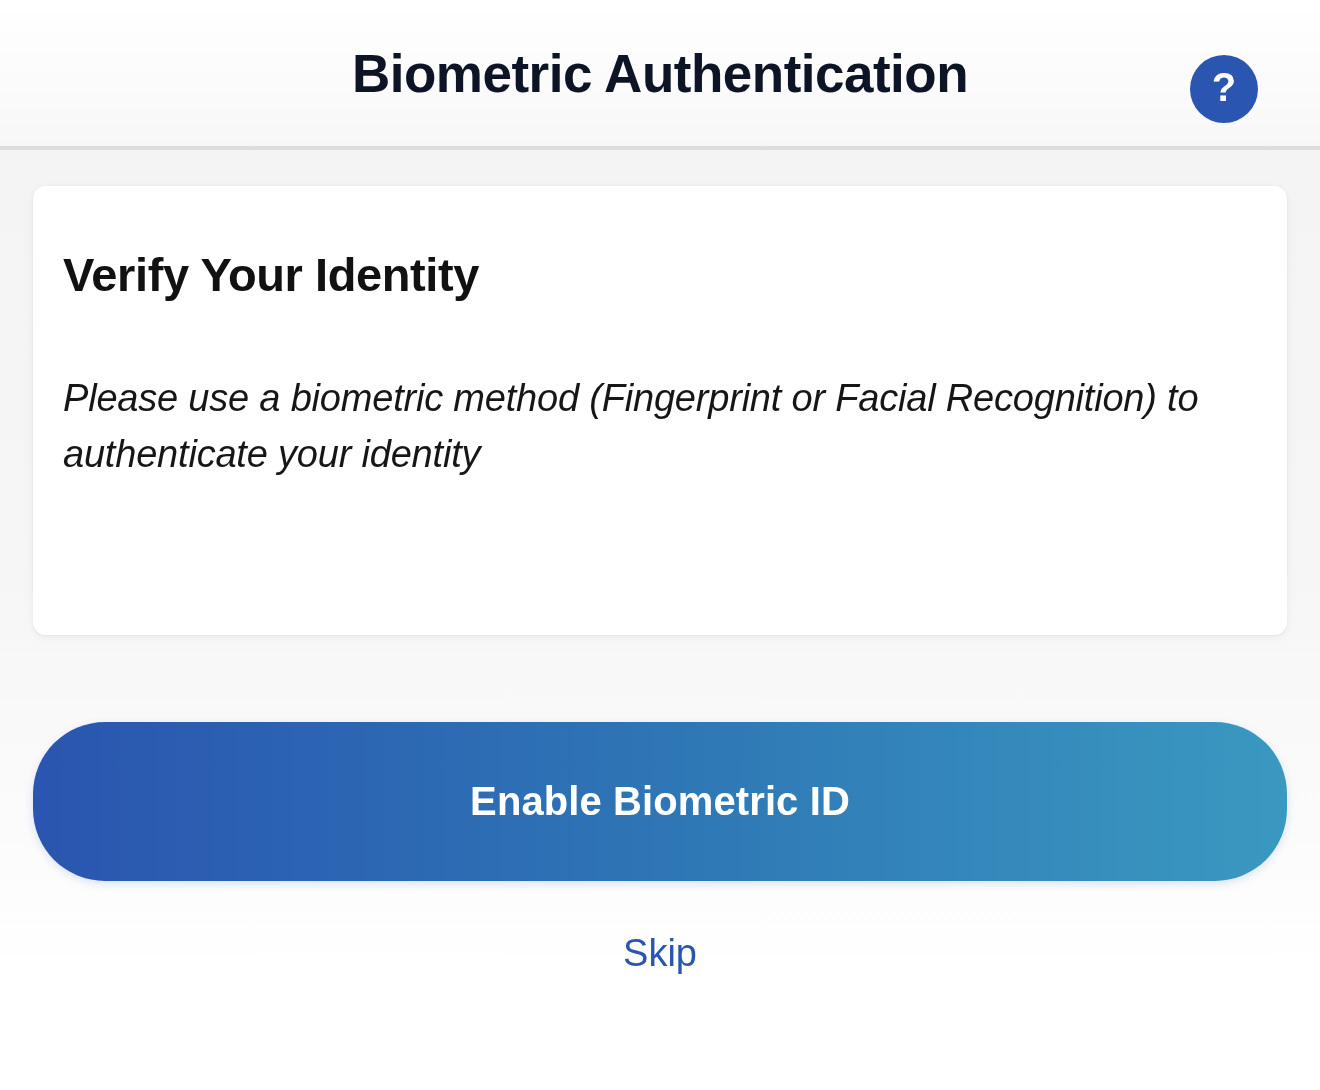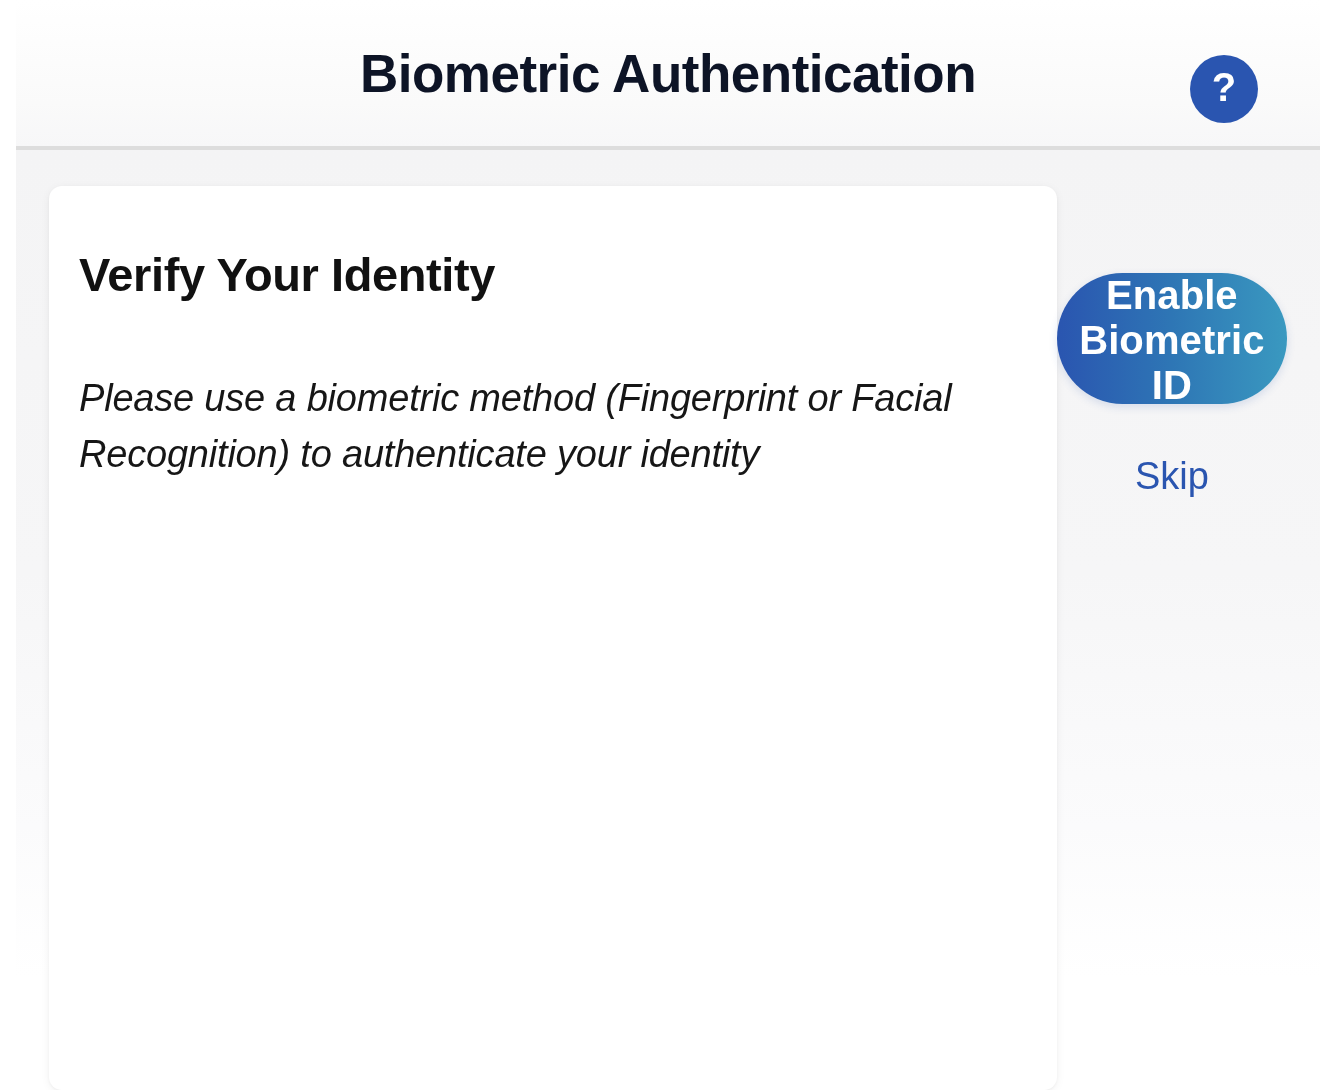--- a/index.html
+++ b/index.html
@@ -12,21 +12,20 @@
     overflow: hidden;
   }
 
   .screen {
     position: relative;
     width: 1320px;
     height: 1090px;
     background: #ffffff;
     display: flex;
     flex-direction: column;
-    padding-left: 16px;
   }
 
   
   .app-header {
     position: relative;
     height: 150px;
     flex: 0 0 150px;
     background: linear-gradient(180deg, #ffffff 0%, #fafafa 70%, #f7f7f8 100%);
     display: flex;
     align-items: center;
@@ -68,21 +67,21 @@
     top: -2px;
   }
 
   
   .content {
     position: relative;
     flex: 1 1 auto;
     background: linear-gradient(180deg, #f4f4f5 0%, #f6f6f7 45%, #fbfbfc 72%, #ffffff 88%, #ffffff 100%);
     padding: 36px 33px 0 33px;
     display: flex;
-    flex-direction: row;
+    flex-direction: column;
   }
 
   .info-card {
     background: #ffffff;
     border-radius: 13px;
     box-shadow: 0 2px 10px rgba(0,0,0,0.055), 0 1px 3px rgba(0,0,0,0.04);
     padding: 62px 30px 50px 30px;
     min-height: 449px;
   }
 
@@ -108,21 +107,21 @@
   .actions {
     margin-top: 87px;
     display: flex;
     flex-direction: column;
     align-items: stretch;
   }
 
   .primary-button {
     display: block;
     width: 100%;
-    height: 131px;
+    height: 159px;
     border: none;
     border-radius: 72px;
     background: linear-gradient(90deg, #2a55b0 0%, #2e76b5 50%, #3a99c0 100%);
     color: #ffffff;
     font-family: "Liberation Sans", sans-serif;
     font-size: 40px;
     font-weight: 700;
     letter-spacing: 0.1px;
     cursor: pointer;
     box-shadow: 0 3px 8px rgba(42,85,176,0.16);

